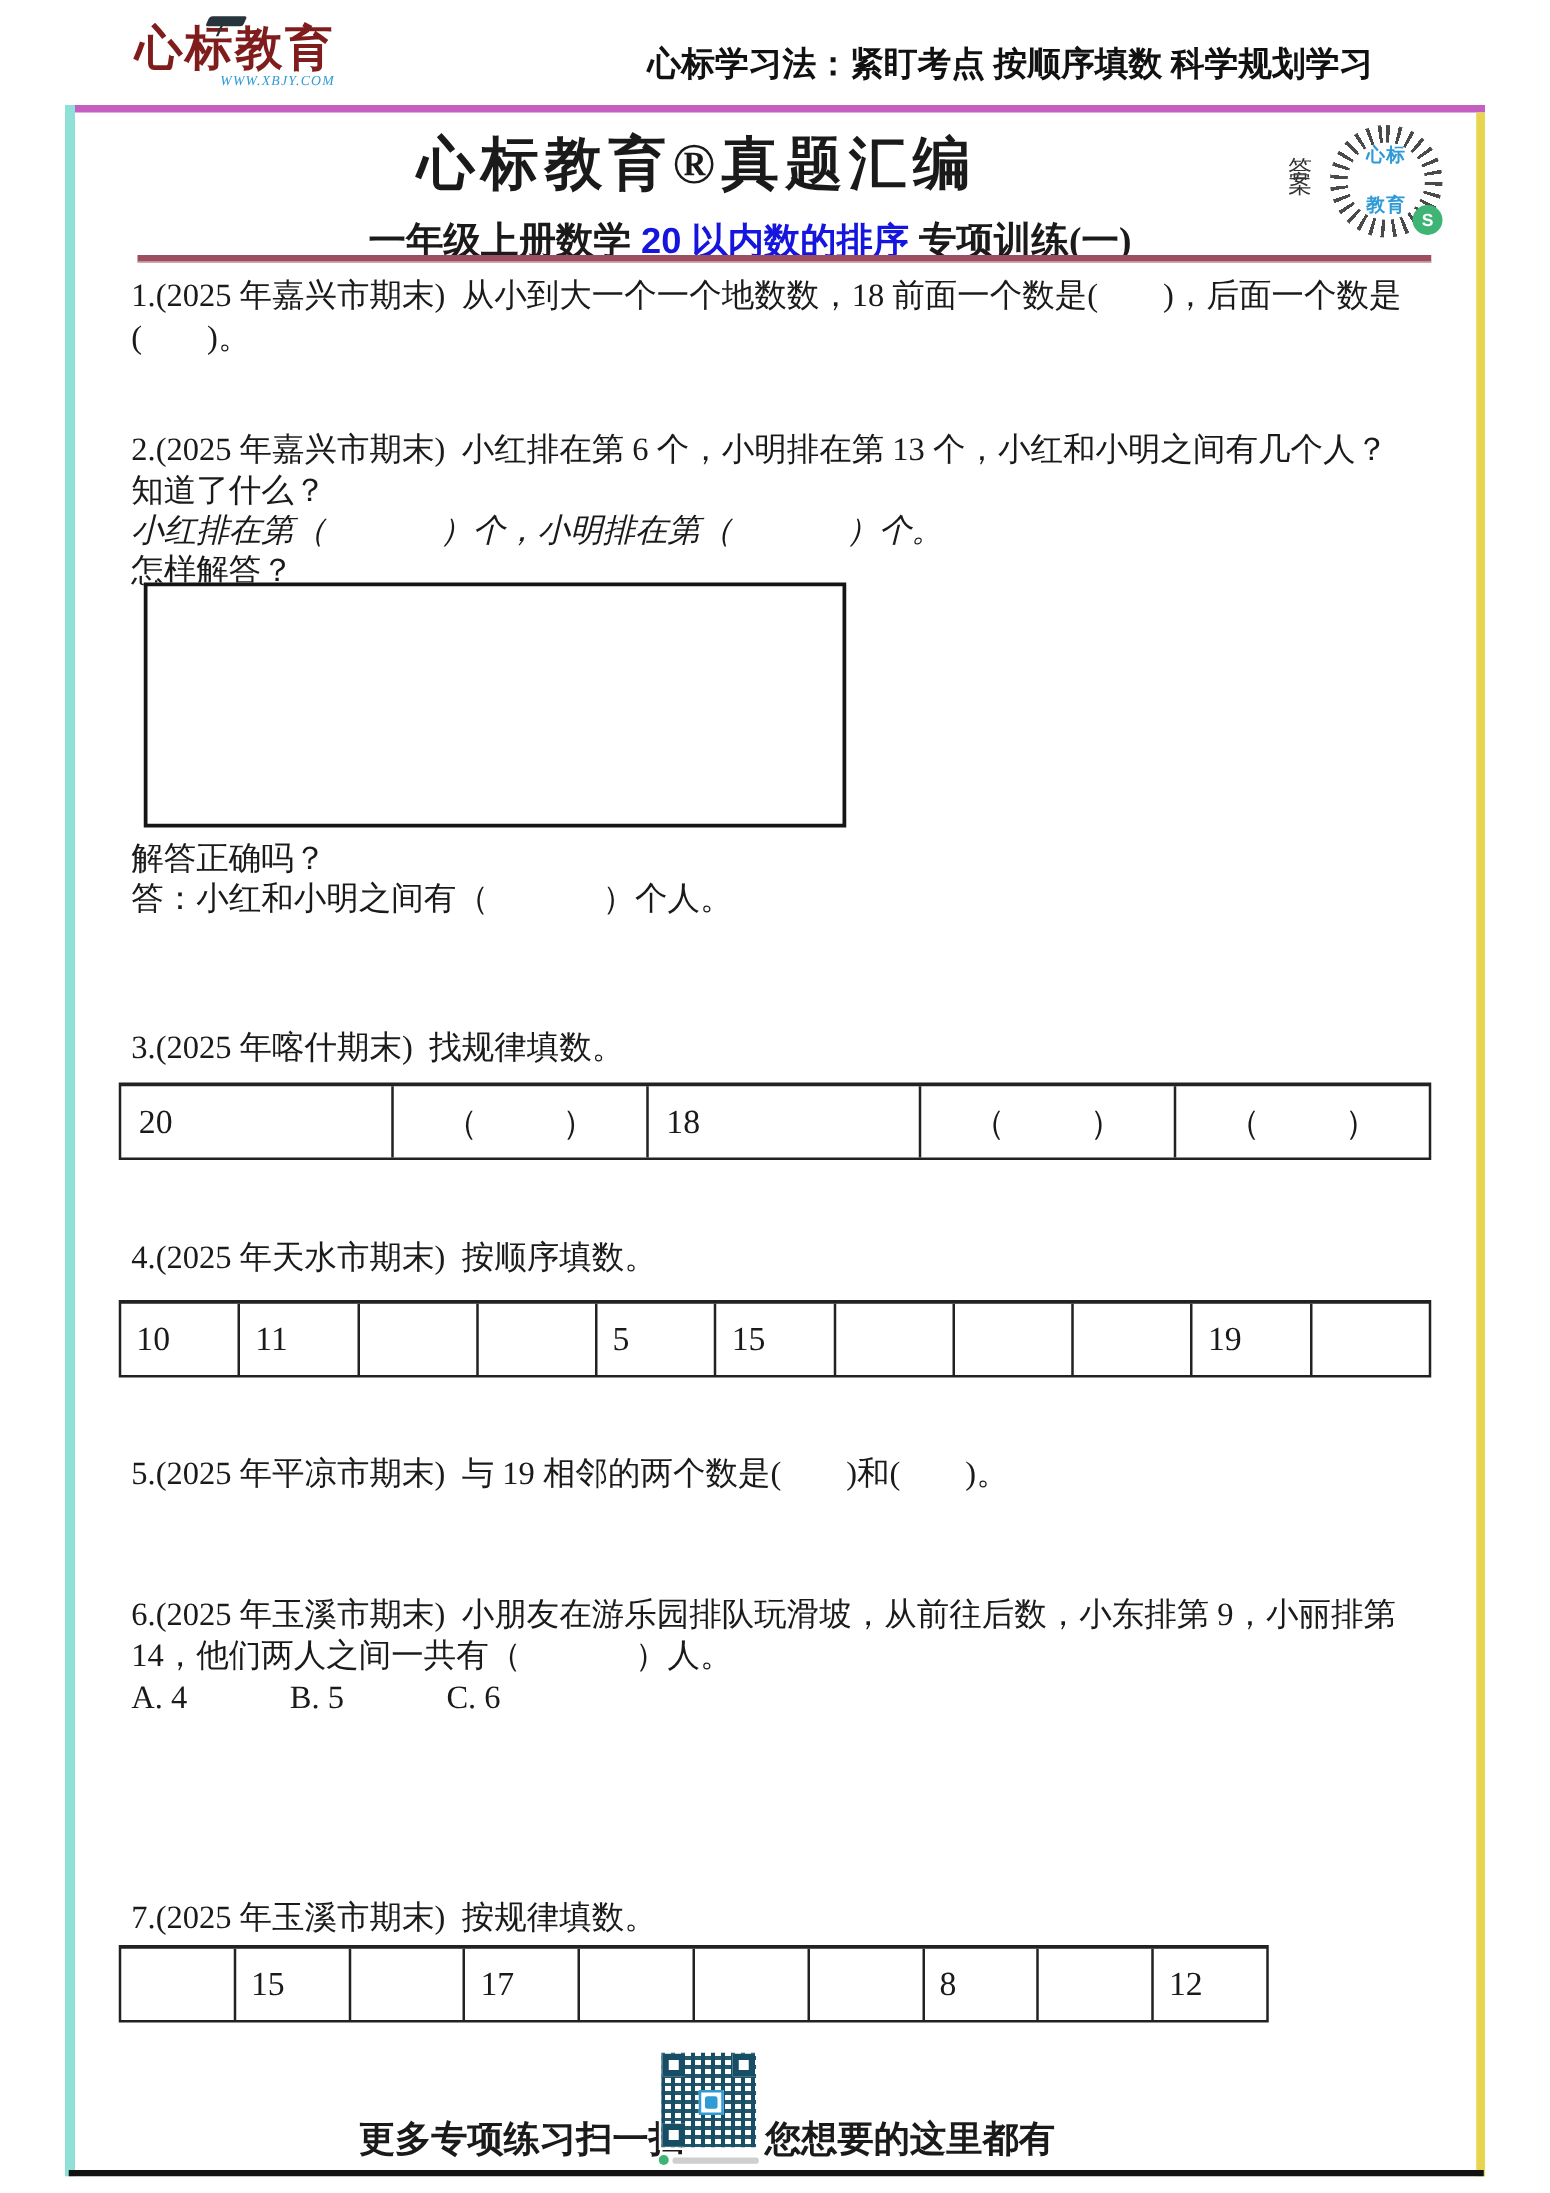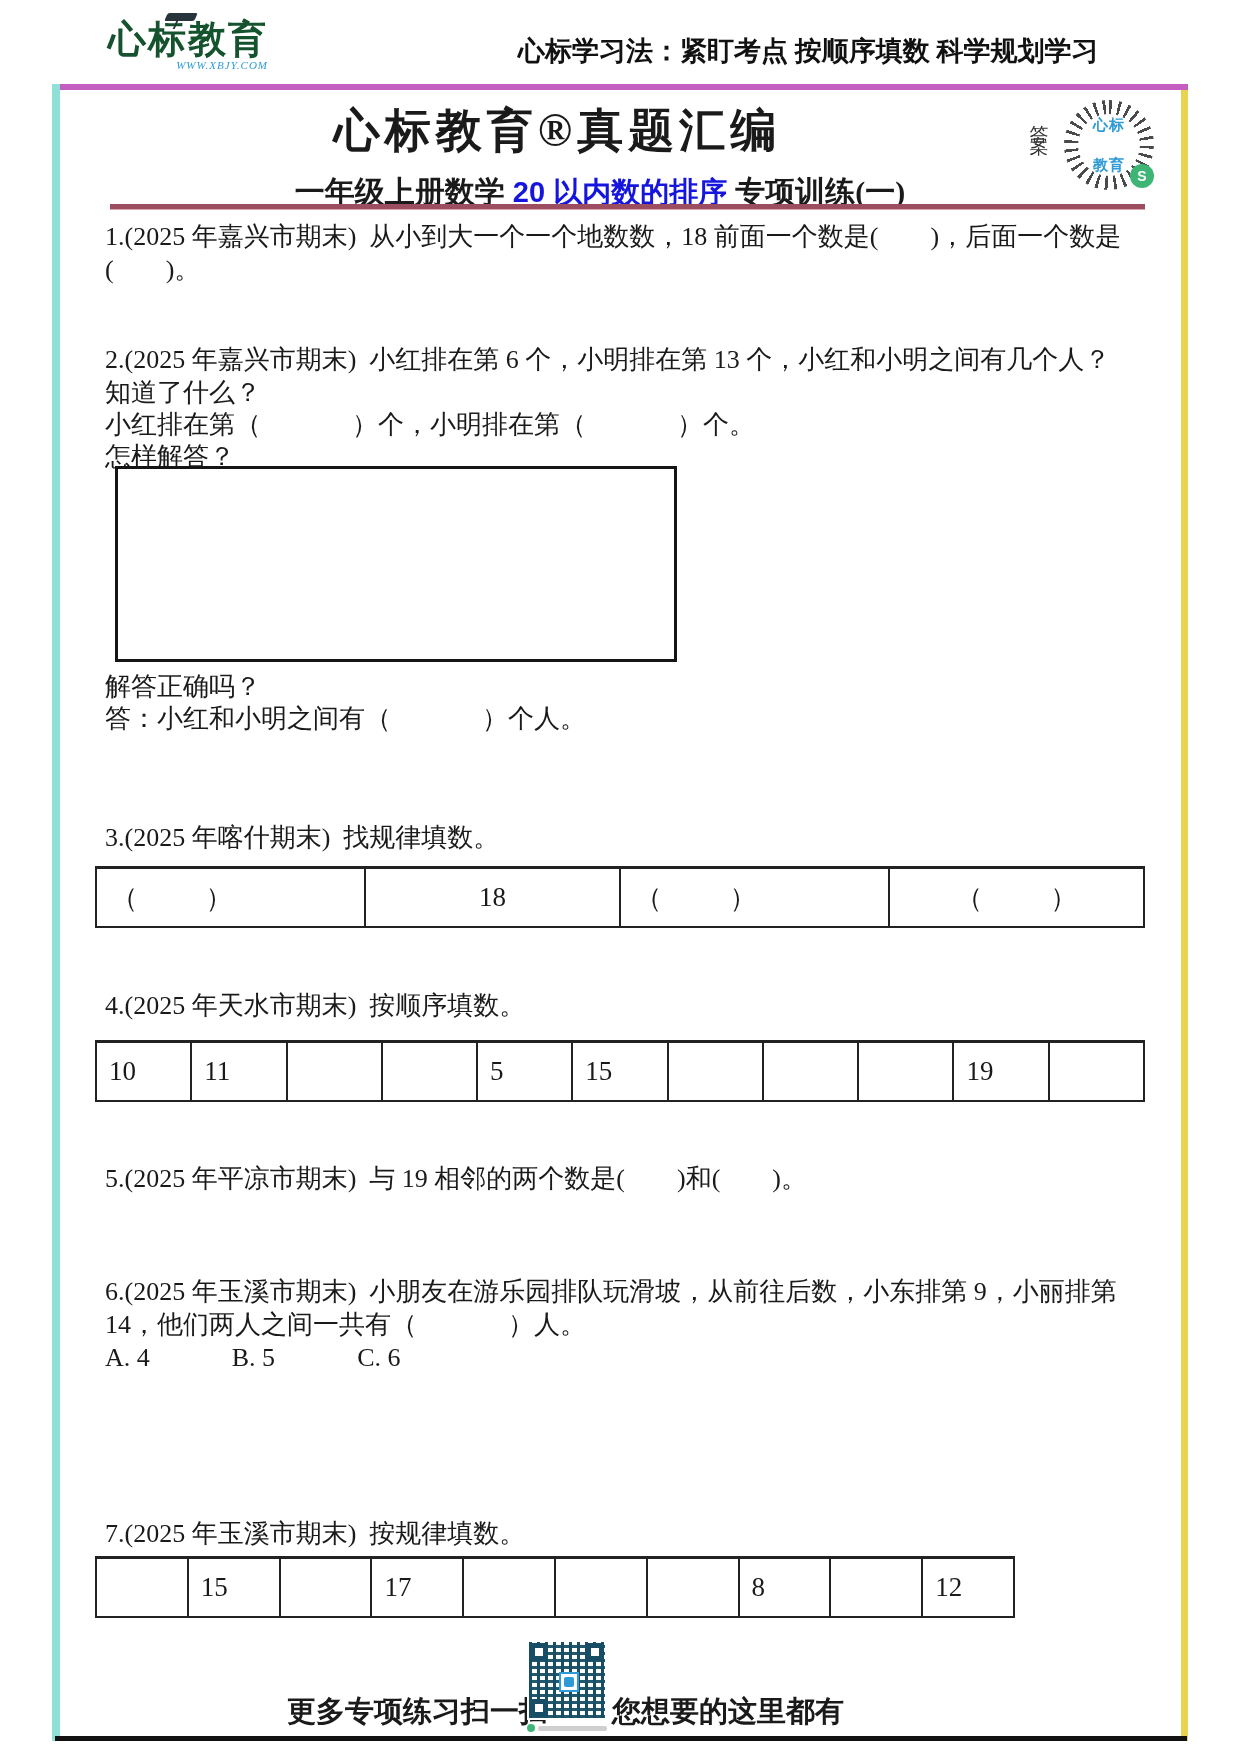--- a/index.html
+++ b/index.html
@@ -2,21 +2,21 @@
 <html><head>
 <meta charset="utf-8">
 <style>
   * { margin:0; padding:0; box-sizing:border-box; }
   html,body { background:#fff; }
   body { font-family:"Liberation Serif","DejaVu Serif",serif; color:#1a1a1a; }
   .page { position:relative; width:1240px; height:1754px; background:#fff; overflow:hidden; margin:0 auto; }
 
   
   .logo { position:absolute; left:108px; top:20px; }
-  .logo-text { font-family:"Liberation Sans","DejaVu Sans",sans-serif; font-size:38px; font-weight:800; color:#14532d; letter-spacing:2px; line-height:1; }
+  .logo-text { font-family:"Liberation Sans","DejaVu Sans",sans-serif; font-size:38px; font-weight:800; color:#7f1d1d; letter-spacing:2px; line-height:1; }
   .logo-cap { position:absolute; left:58px; top:-7px; width:30px; height:8px; background:#27343c; transform:skewX(-24deg); border-radius:2px; }
   .logo-cap::after { content:""; position:absolute; left:12px; top:7px; width:2px; height:9px; background:#27343c; }
   .logo-url { font-size:11px; font-style:italic; color:#2f9bd6; text-align:right; margin-top:1px; letter-spacing:1px; }
   .slogan { position:absolute; left:518px; top:33px; font-size:27px; font-weight:600; white-space:pre; color:#111; }
 
   
   .frame-top   { position:absolute; left:52px;  top:84px;  width:1136px; height:6px; background:#c45ec1; }
   .frame-left  { position:absolute; left:52px;  top:84px;  width:8px;  height:1657px; background:#8fe0d6; }
   .frame-right { position:absolute; left:1181px;top:90px;  width:7px;  height:1651px; background:#e9d44f; }
   .footer-divider { position:absolute; left:55px; top:1736px; width:1132px; height:5px; background:#121212; }
@@ -101,28 +101,29 @@
       </div>
       <div class="wechat-dot">S</div>
     </div>
   </div>
 
   <div class="t" style="top:221px;">1.(2025 年嘉兴市期末)  从小到大一个一个地数数，18 前面一个数是(        )，后面一个数是</div>
   <div class="t" style="top:254px;">(        )。</div>
 
   <div class="t" style="top:344px;">2.(2025 年嘉兴市期末)  小红排在第 6 个，小明排在第 13 个，小红和小明之间有几个人？</div>
   <div class="t" style="top:377px;">知道了什么？</div>
-  <div class="t" style="top:409px;">小红排在第（              ）个，小明排在第（              ）个。</div>
+  <div class="t" style="top:409px;font-style:italic;">小红排在第（              ）个，小明排在第（              ）个。</div>
   <div class="t" style="top:441px;">怎样解答？</div>
   <div class="q2-box"></div>
   <div class="t" style="top:671px;">解答正确吗？</div>
   <div class="t" style="top:703px;">答：小红和小明之间有（              ）个人。</div>
 
   <div class="t" style="top:822px;">3.(2025 年喀什期末)  找规律填数。</div>
   <div class="tbl q3-table">
+      <div class="cell">20</div>
       <div class="cell">（          ）</div>
       <div class="cell">18</div>
       <div class="cell">（          ）</div>
       <div class="cell">（          ）</div>
     </div>
 
   <div class="t" style="top:990px;">4.(2025 年天水市期末)  按顺序填数。</div>
   <div class="tbl q4-table">
       <div class="cell">10</div>
       <div class="cell">11</div>

